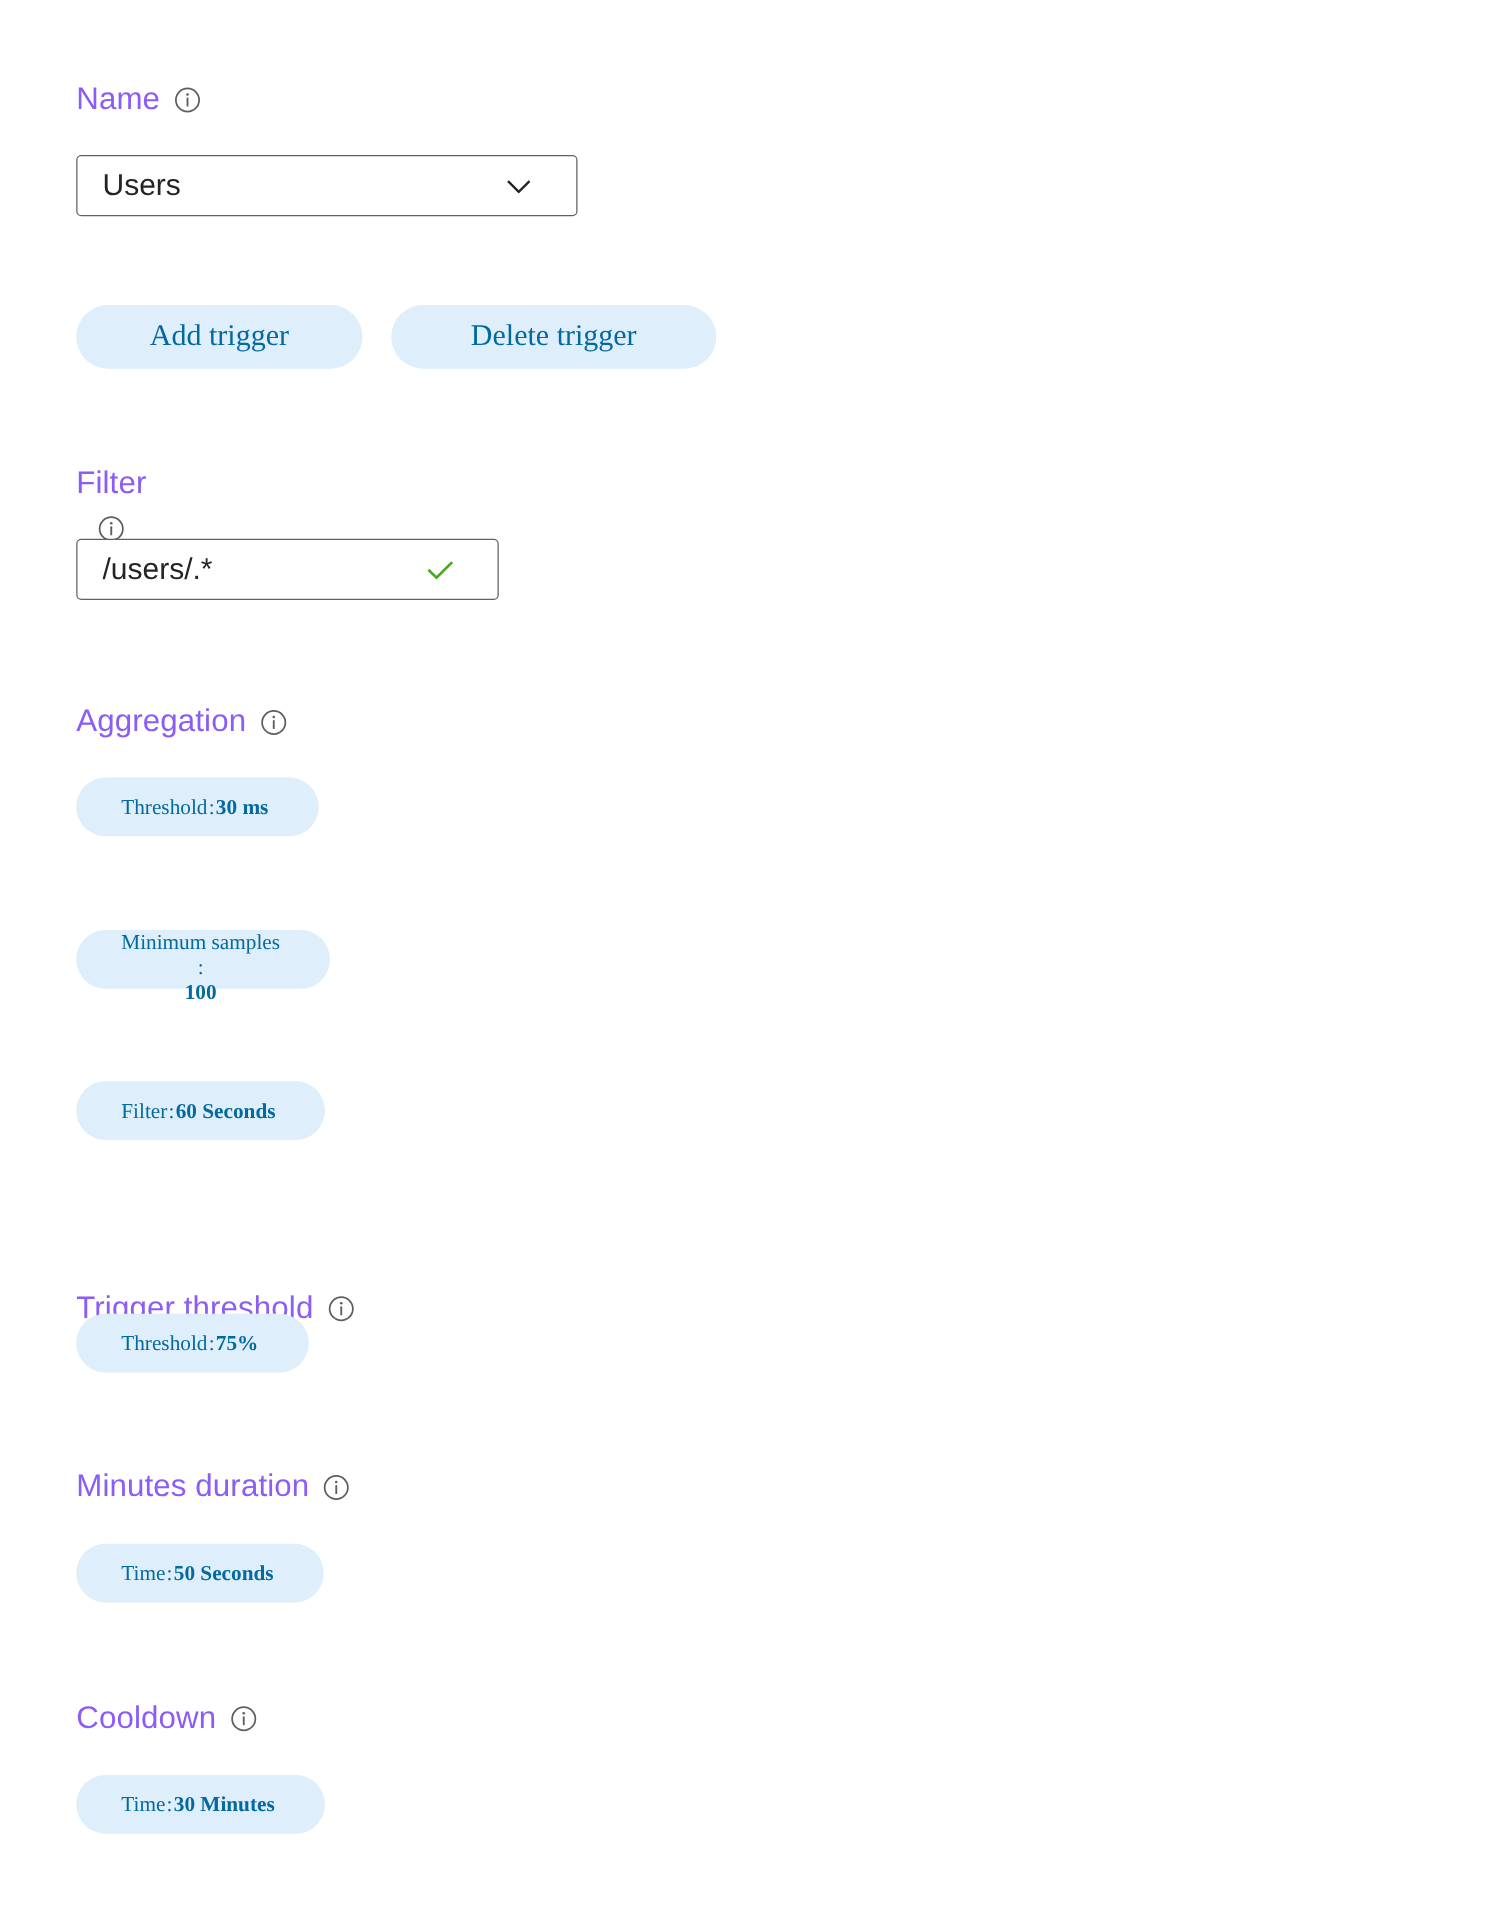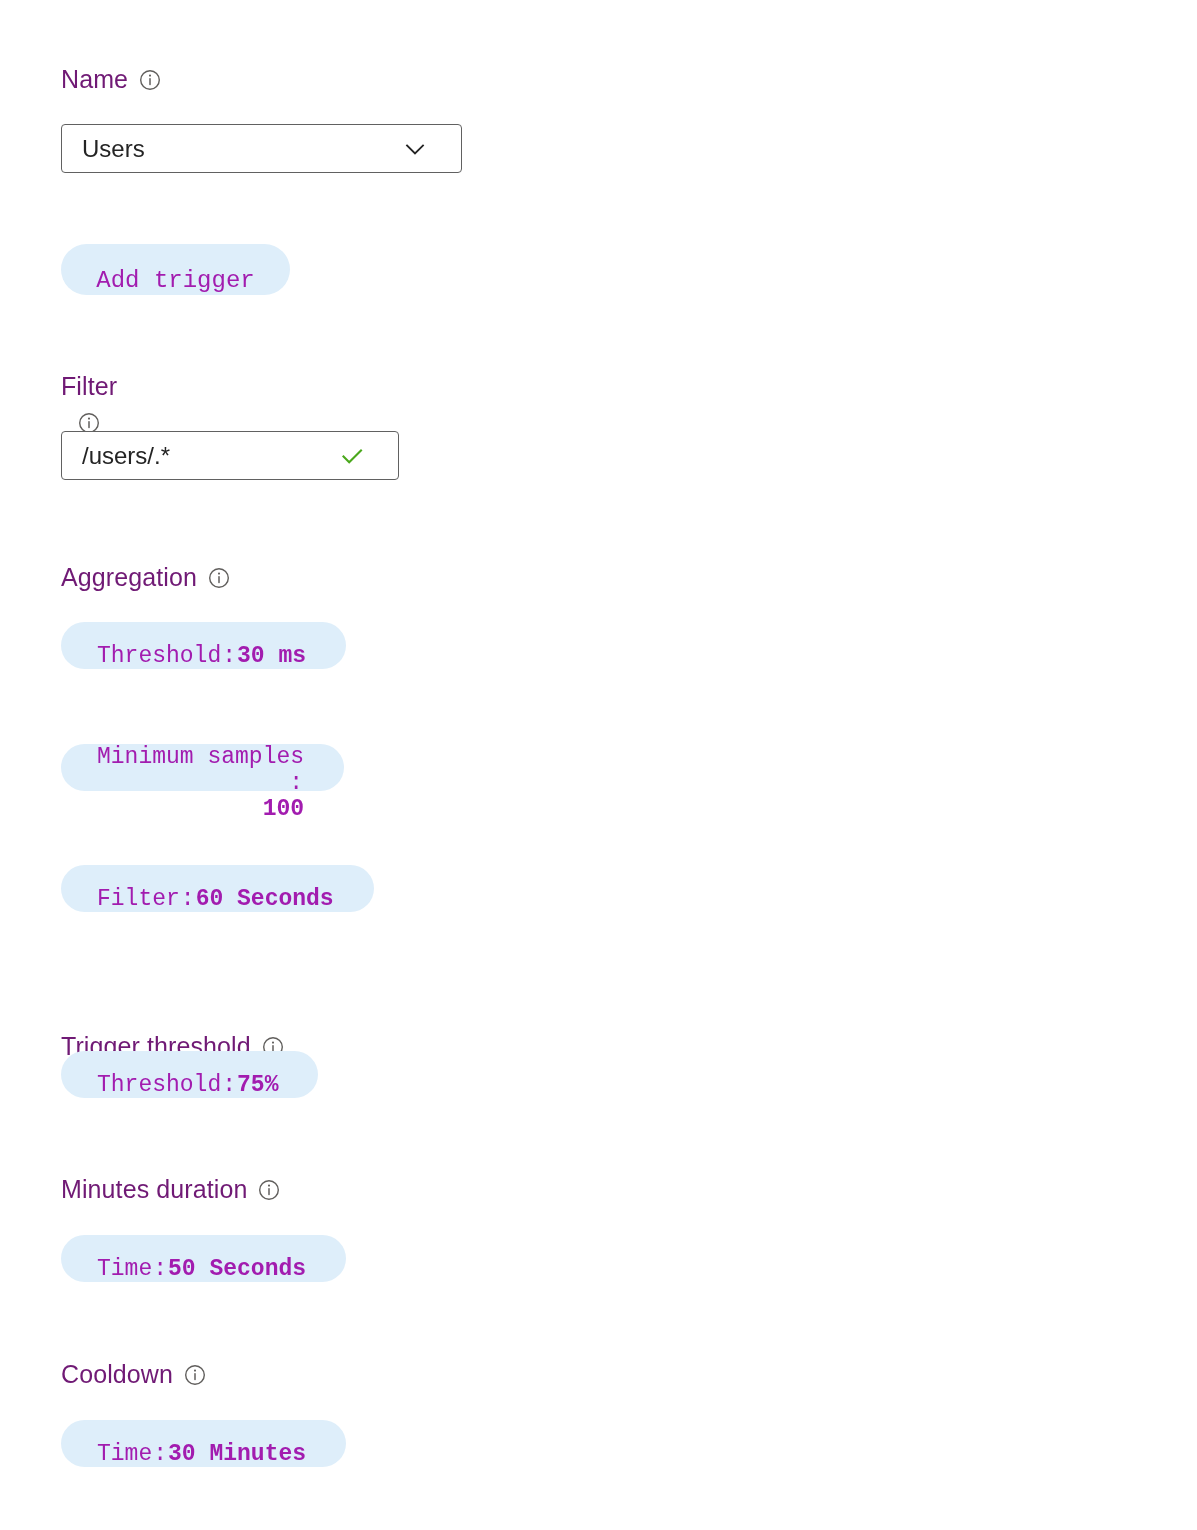--- a/index.html
+++ b/index.html
@@ -27,21 +27,21 @@
   .field-label {
     position: absolute;
     display: flex;
     align-items: center;
     gap: 11px;
     white-space: nowrap;
   }
   .field-label .label-text {
     font-size: 25px;
     font-weight: 400;
-    color: #701a75;
+    color: #8b5cf6;
     line-height: 1.1;
     letter-spacing: 0.1px;
   }
 
   
   .info-icon {
     width: 22px;
     height: 22px;
     flex: 0 0 22px;
     display: block;
@@ -76,38 +76,38 @@
     align-items: center;
     justify-content: center;
   }
   .input-affix svg { display: block; }
 
   
   .pill {
     position: absolute;
     box-sizing: border-box;
     display: inline-flex;
-    align-items: flex-end;
+    align-items: center;
     background: #deeefa;
     border: none;
     border-radius: 999px;
-    font-family: Liberation Mono, monospace;
-    color: #a21caf;
+    font-family: Liberation Serif, serif;
+    color: #0369a1;
     white-space: nowrap;
   }
   .pill-action {
     height: 51px;
     justify-content: center;
     font-size: 24px;
     font-weight: 400;
   }
   .pill-value {
     height: 47px;
     padding: 0 40px 0 36px;
-    font-size: 23px;
+    font-size: 17px;
   }
   .pill-value .pill-key { font-weight: 400; }
   .pill-value .pill-sep { font-weight: 400; padding: 0 1px; }
   .pill-value .pill-val { font-weight: 700; }
 </style>
 </head>
 <body>
 
 <div class="panel">
 
@@ -128,20 +128,23 @@
       <svg viewBox="0 0 30 30" width="30" height="30" aria-hidden="true">
         <path d="M7 11.5 L15 19.5 L23 11.5" fill="none" stroke="#242424" stroke-width="1.8" stroke-linecap="square" stroke-linejoin="miter"></path>
       </svg>
     </span>
   </div>
 
   <button class="pill pill-action" style="left:61px; top:244px; width:229px;">
     <span>Add trigger</span>
   </button>
 
+  <button class="pill pill-action" style="left:313px; top:244px; width:260px;">
+    <span>Delete trigger</span>
+  </button>
 
   <div class="field-label" style="left:61px; top:373px;flex-direction:column;">
     <span class="label-text">Filter</span>
     <span class="info-icon">
       <svg viewBox="0 0 22 22" width="22" height="22" aria-hidden="true">
         <circle cx="11" cy="11" r="9.3" fill="none" stroke="#605e5c" stroke-width="1.4"></circle>
         <circle cx="11" cy="6.6" r="1.05" fill="#605e5c"></circle>
         <rect x="10.25" y="9" width="1.5" height="7.2" rx="0.7" fill="#605e5c"></rect>
       </svg>
     </span>

